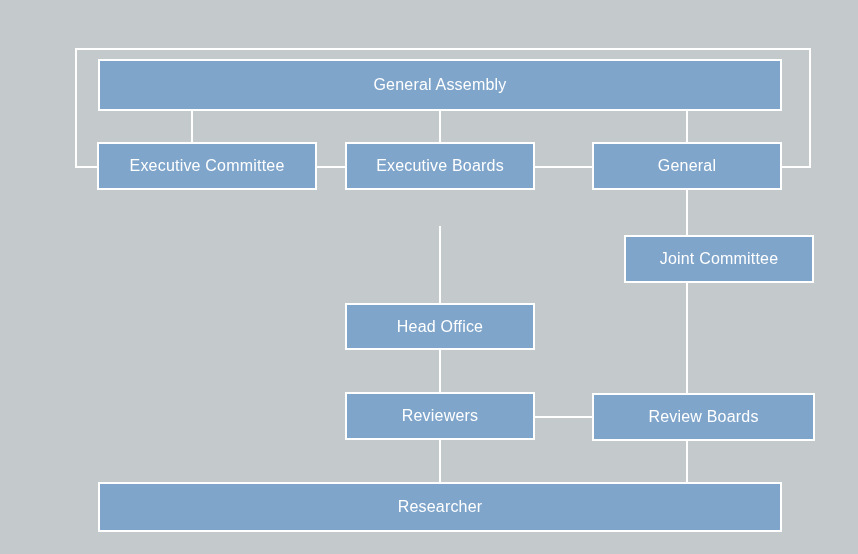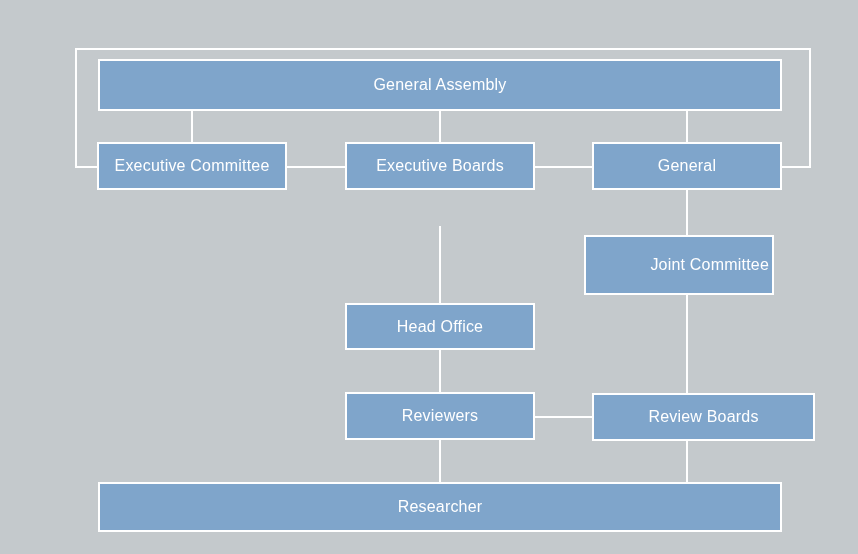--- a/index.html
+++ b/index.html
@@ -42,26 +42,26 @@
   .line {
     position: absolute;
     background: var(--line-color);
     z-index: 1;
   }
   .hline { height: 2px; }
   .vline { width: 2px; }
 
   
   #n-general-assembly  { left: 86px;  top: 47px;  width: 684px; height: 52px; }
-  #n-exec-committee    { left: 85px;  top: 130px; width: 190px; height: 48px; }
+  #n-exec-committee    { left: 85px;  top: 130px; width: 220px; height: 48px; }
   #n-exec-board        { left: 333px; top: 130px; width: 190px; height: 48px; }
   #n-president         { left: 333px; top: 178px; width: 96px;  height: 38px; }
   #n-secretary-general { left: 427px; top: 178px; width: 96px;  height: 38px; }
   #n-senate            { left: 580px; top: 130px; width: 190px; height: 48px; }
-  #n-joint-committee   { left: 572px; top: 223px; width: 190px; height: 60px; justify-content: flex-end; }
+  #n-joint-committee   { left: 612px; top: 223px; width: 190px; height: 48px; }
   #n-head-office       { left: 333px; top: 291px; width: 190px; height: 47px; }
   #n-reviewers         { left: 333px; top: 380px; width: 190px; height: 48px; }
   #n-review-boards     { left: 580px; top: 381px; width: 223px; height: 48px; }
   #n-researcher        { left: 86px;  top: 470px; width: 684px; height: 50px; }
 </style>
 </head>
 <body>
 
 <div class="canvas">
 

